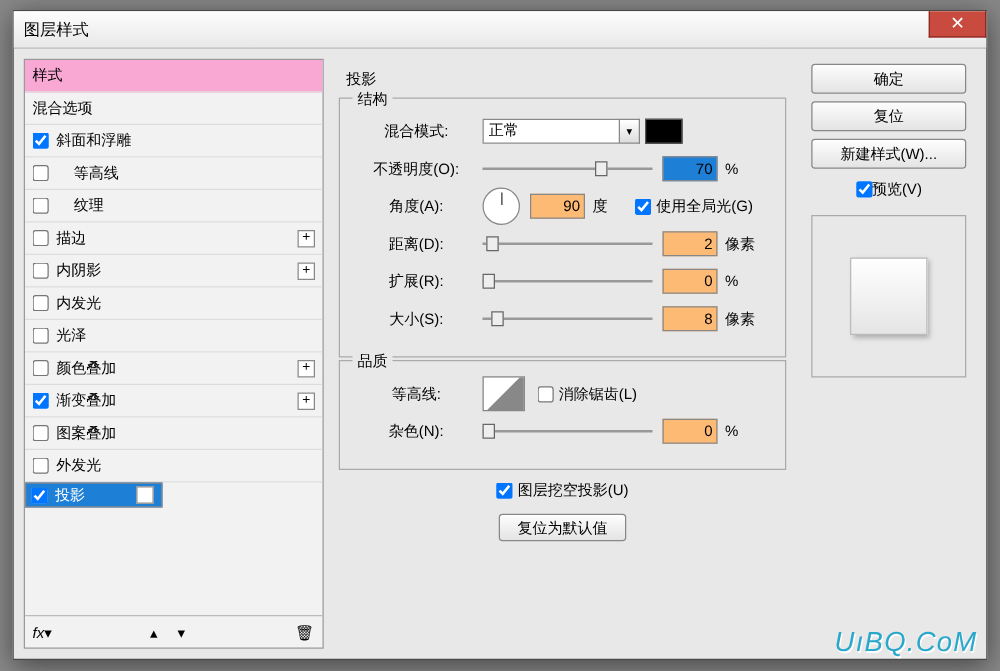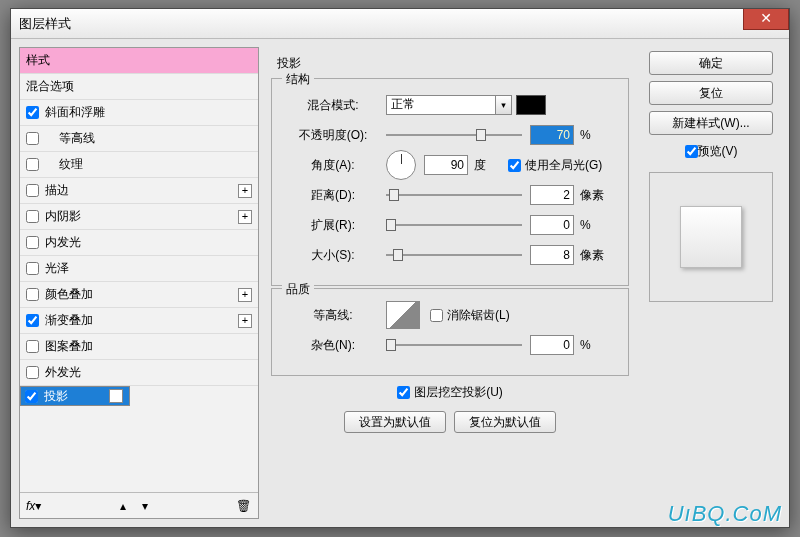--- a/index.html
+++ b/index.html
@@ -25,22 +25,22 @@
 .section-title{margin:4px 0 6px 6px}
 .frow{display:flex;align-items:center;height:28px;margin:2px 0}
 .flabel{width:100px;text-align:center;padding-right:6px}
 .sel{height:20px;width:110px;background:#fff;border:1px solid #888;padding:0 4px}
 .dropdown{display:flex;align-items:center}
 .dropdown .arr{width:16px;height:20px;border:1px solid #888;border-left:none;background:linear-gradient(#fff,#ddd);text-align:center;line-height:18px;font-size:9px}
 .swatch{width:30px;height:20px;background:#000;border:1px solid #555;margin-left:4px}
 .slider{flex:1;max-width:170px;height:6px;position:relative;margin-right:8px}
 .slider .track{position:absolute;top:2px;left:0;right:0;height:2px;background:#999}
 .slider .thumb{position:absolute;top:-3px;width:10px;height:12px;background:#eee;border:1px solid #666}
-.num{width:44px;height:20px;border:1px solid #888;background:#ffffff;text-align:right;padding:0 3px;line-height:18px}
-.num.hl{background:#1e7fd6;color:#fef9c3}
+.num{width:44px;height:20px;border:1px solid #888;background:#fdba74;text-align:right;padding:0 3px;line-height:18px}
+.num.hl{background:#1e7fd6;color:#000000}
 .unit{margin-left:6px;width:34px}
 .dial{width:30px;height:30px;border:1px solid #888;border-radius:50%;background:#fff;position:relative;margin-right:8px}
 .dial:after{content:"";position:absolute;left:50%;top:3px;width:1px;height:10px;background:#333}
 .curve{width:34px;height:28px;border:1px solid #888;background:linear-gradient(135deg,#fff 0%,#fff 49%,#888 50%,#888 100%);margin-right:10px}
 .cb2{margin-right:4px}
 .btn{height:22px;border:1px solid #888;background:linear-gradient(#fdfdfd,#e4e4e4);padding:0 14px;margin:0 4px;border-radius:3px;cursor:pointer}
 .right{width:140px;padding:4px 8px;display:flex;flex-direction:column;gap:6px}
 .rbtn{height:24px;border:1px solid #888;background:linear-gradient(#fdfdfd,#e4e4e4);border-radius:3px;cursor:pointer}
 .preview-box{margin-top:6px;border:1px solid #aaa;height:130px;display:flex;align-items:center;justify-content:center;background:#e8e8e8}
 .preview-sq{width:62px;height:62px;background:linear-gradient(#fff,#e5e5e5);border:1px solid #bbb;box-shadow:2px 2px 4px rgba(0,0,0,.25)}
@@ -218,21 +218,20 @@
           <div class="num">0</div>
           <span class="unit">%</span>
         </div>
       </div>
 
       <div class="frow" style="justify-content:center">
         <input type="checkbox" class="cb2" checked="" style="">
         <span>图层挖空投影(U)</span>
       </div>
       <div class="frow" style="justify-content:center">
-        <button class="btn">设置为默认值</button>
         <button class="btn">复位为默认值</button>
       </div>
     </div>
 
     <div class="right">
       <button class="rbtn">确定</button>
       <button class="rbtn">复位</button>
       <button class="rbtn">新建样式(W)...</button>
       <div class="prv-row">
         <input type="checkbox" checked="" style="">

